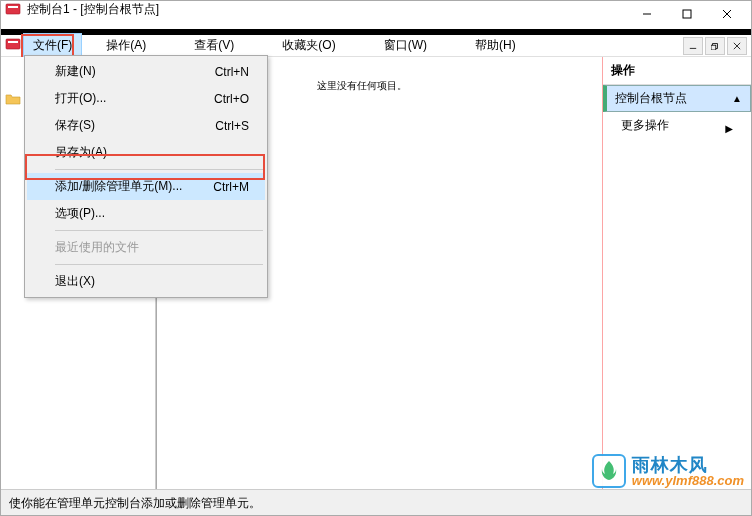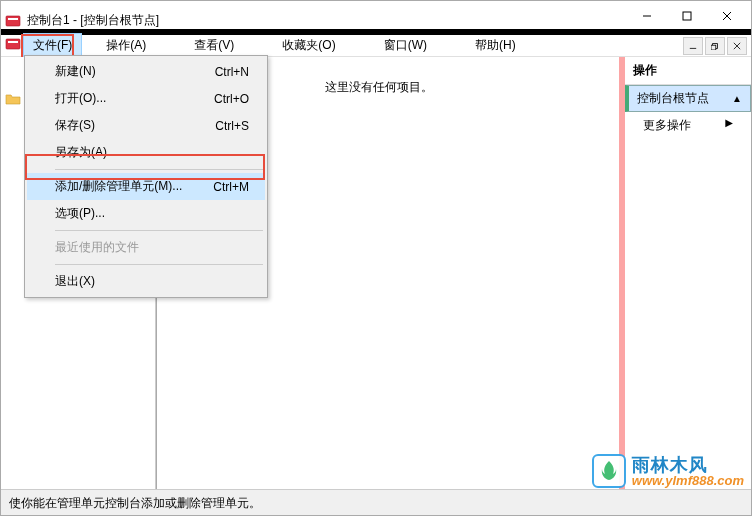--- a/index.html
+++ b/index.html
@@ -1,40 +1,40 @@
 <!DOCTYPE html>
 <html><head>
 <meta charset="utf-8">
 <style>
   * { box-sizing: border-box; margin: 0; padding: 0; font-family: "Microsoft YaHei", "Segoe UI", sans-serif; }
   body { width: 752px; height: 516px; background: #fff; overflow: hidden; position: relative; }
   .window { width: 752px; height: 516px; border: 1px solid #aaa; display: flex; flex-direction: column; background: #fff; }
-  .titlebar { height: 28px; display: flex; align-items: flex-end; padding: 0 4px; background: #fff; }
+  .titlebar { height: 28px; display: flex; align-items: flex-start; padding: 0 4px; background: #fff; }
   .titlebar .appicon { width: 16px; height: 16px; margin-right: 6px; }
   .titlebar .title { font-size: 12px; color: #000; flex: 0 0 auto; }
   .titlebar .spacer { flex: 1; }
   .win-controls { display: flex; }
   .win-btn { width: 40px; height: 26px; display: flex; align-items: center; justify-content: center; }
   .win-btn svg { width: 10px; height: 10px; }
   .menubar { height: 28px; display: flex; align-items: center; padding: 0 4px; border-top: 6px solid #000000; border-bottom: 1px solid #e0e0e0; background: #fff; position: relative; }
   .menu-item { font-size: 12px; padding: 4px 24px; color: #000; cursor: default; }
   .menu-item.active { background: #cce8ff; border: 1px solid #99d1ff; padding: 3px 9px; }
   .menu-highlight-box { position: absolute; border: 2px solid #e74c3c; pointer-events: none; }
   .mdi-controls { margin-left: auto; display: flex; gap: 2px; }
   .mdi-btn { width: 20px; height: 18px; border: 1px solid #ccc; display: flex; align-items: center; justify-content: center; background: #f0f0f0; }
   .content { flex: 1; display: flex; position: relative; overflow: hidden; }
   .tree-pane { width: 155px; border-right: 1px solid #ccc; background: #fff; }
   .divider-border { width: 1px; background: #aaa; }
   .center-pane { flex: 1; background: #fff; padding: 10px; font-size: 12px; position: relative; }
-  .center-text { position: absolute; top: 22px; left: 168px; font-size: 12px; }
-  .right-pane { width: 132px; border-left: 6px solid #fca5a5; background: #fff; display: flex; flex-direction: column; }
+  .center-text { position: absolute; top: 22px; left: 160px; font-size: 10px; }
+  .right-pane { width: 149px; border-left: 1px solid #fca5a5; background: #fff; display: flex; flex-direction: column; }
   .right-header { font-size: 12px; padding: 5px 8px; font-weight: bold; border-bottom: 1px solid #ddd; background: #fff; }
   .right-action-sel { background: #d0e7ff; border: 1px solid #8aa; border-left: 4px solid #4a7; padding: 4px 8px; font-size: 12px; display: flex; align-items: center; }
   .right-action-sel .chev { margin-left: auto; font-size: 10px; }
-  .right-action { padding: 5px 18px; font-size: 12px; display: flex; align-items: flex-start; gap: 18px; }
+  .right-action { padding: 5px 18px; font-size: 12px; display: flex; align-items: flex-end; gap: 18px; }
   .right-action .chev { margin-left: auto; font-size: 10px; }
   .dropdown { position: absolute; top: 55px; left: 24px; width: 244px; background: #f0f0f0; border: 1px solid #aaa; box-shadow: 2px 2px 4px rgba(0,0,0,0.2); z-index: 100; padding: 2px; }
   .dd-item { display: flex; align-items: center; padding: 5px 8px 5px 28px; font-size: 12px; color: #000; }
   .dd-item .shortcut { margin-left: auto; padding-right: 8px; color: #000; }
   .dd-item.highlighted { background: #cce8ff; }
   .dd-item.disabled { color: #999; }
   .dd-sep { height: 1px; background: #ccc; margin: 3px 2px 3px 28px; }
   .dd-highlight-box { position: absolute; border: 2px solid #e74c3c; pointer-events: none; }
   .statusbar { height: 26px; border-top: 1px solid #ccc; background: #f0f0f0; font-size: 12px; padding: 5px 8px; }
   .watermark { position: absolute; right: 8px; bottom: 28px; display: flex; align-items: center; gap: 6px; opacity: 0.95; z-index: 50; }

